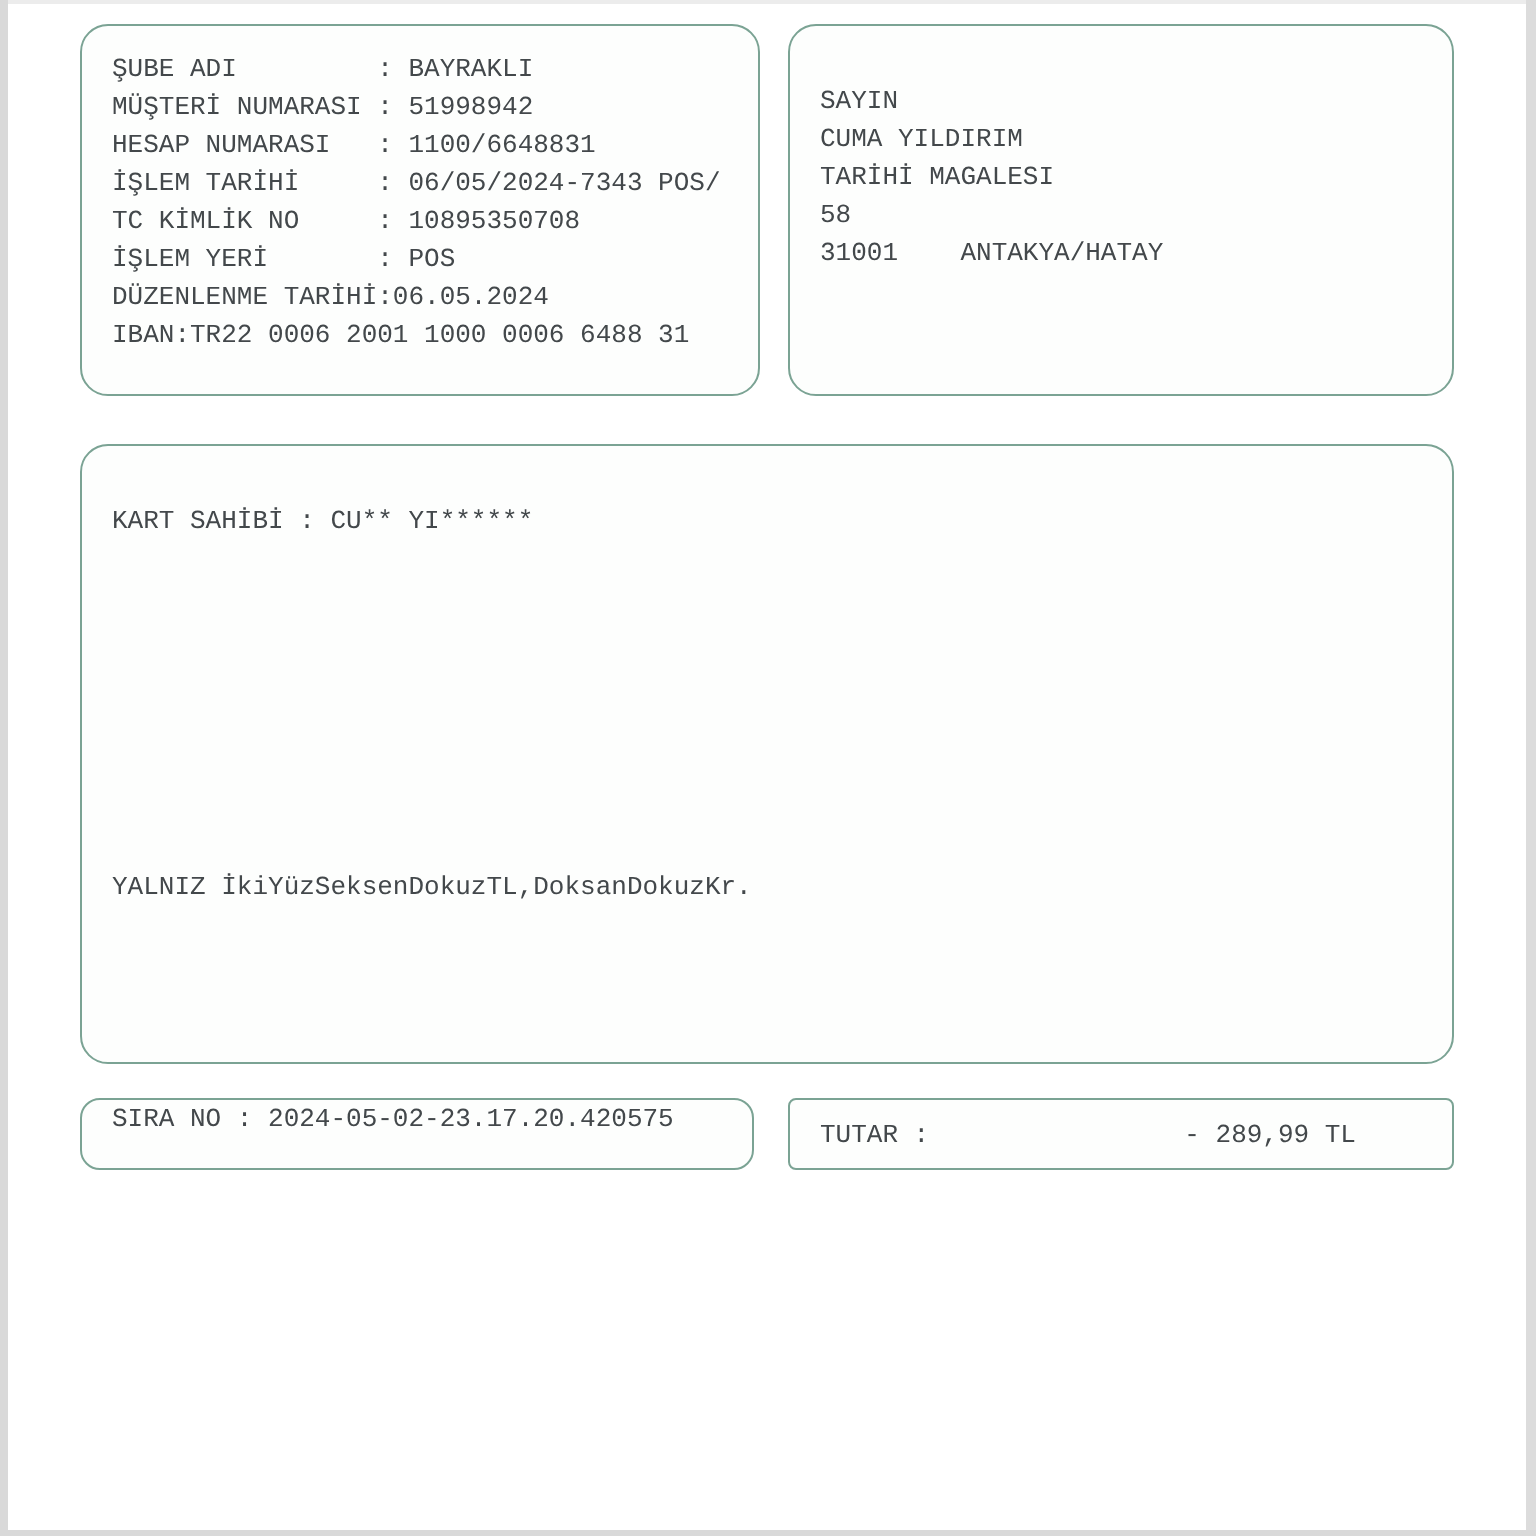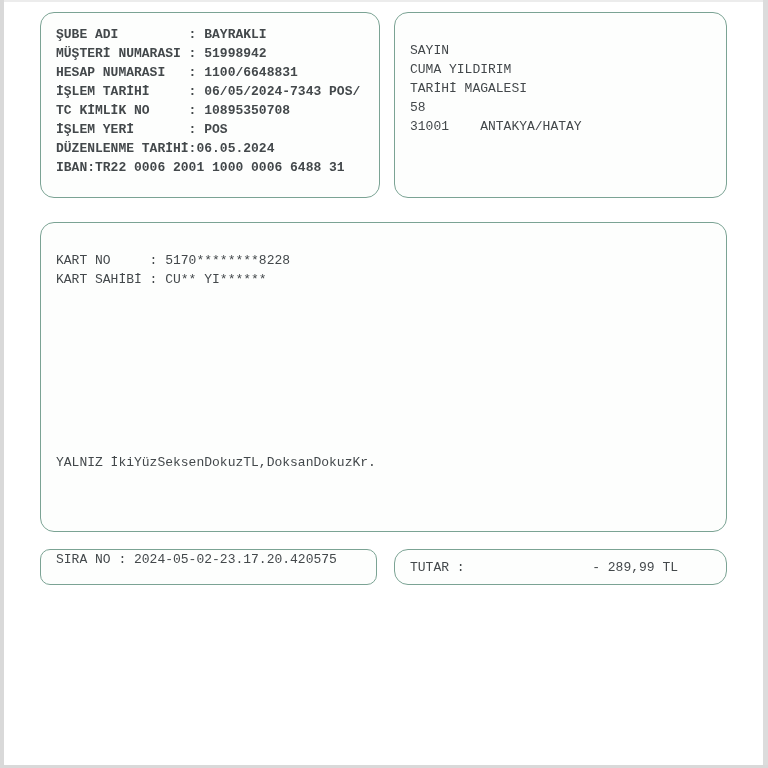--- a/index.html
+++ b/index.html
@@ -20,26 +20,26 @@
   .edge-right { position: absolute; right: 0; top: 0; width: 5px; height: 768px; background: #dcdcdc; }
   .edge-bottom{ position: absolute; left: 0; bottom: 0; width: 768px; height: 3px; background: #d9d9d9; }
   .edge-top   { position: absolute; left: 0; top: 0; width: 768px; height: 2px; background: #ececec; }
 
   .box {
     position: absolute;
     border: 1.5px solid #7ba394;
     border-radius: 14px;
     background: #fdfefd;
   }
-  .box-branch    { left: 40px;  top: 12px;  width: 340px; height: 186px; padding: 12px 10px 0 15px; font-weight: bold; }
+  .box-branch    { left: 40px;  top: 12px;  width: 340px; height: 186px; padding: 12px 10px 0 15px; }
   .box-recipient { left: 394px; top: 12px;  width: 333px; height: 186px; padding: 28px 10px 0 15px; }
   .box-card      { left: 40px;  top: 222px; width: 687px; height: 310px; padding: 28px 10px 0 15px; }
   .box-sequence  { left: 40px;  top: 549px; width: 337px; height: 36px;  border-radius: 10px;
                    display: flex; align-items: flex-start; padding: 0 10px 0 15px; }
-  .box-amount    { left: 394px; top: 549px; width: 333px; height: 36px;  border-radius: 14px;
+  .box-amount    { left: 394px; top: 549px; width: 333px; height: 36px;  border-radius: 4px;
                    display: flex; align-items: center; justify-content: space-between;
                    padding: 0 48px 0 15px; }
 
   .mono-line {
     white-space: pre;
     font-size: 13px;
     line-height: 19px;
     letter-spacing: 0;
     color: #43484b;
   }
@@ -70,21 +70,20 @@
   <div class="box box-recipient">
     <div class="mono-line">SAYIN</div>
     <div class="mono-line">CUMA YILDIRIM</div>
     <div class="mono-line">TARİHİ MAGALESI</div>
     <div class="mono-line">58</div>
     <div class="mono-line"></div>
     <div class="mono-line">31001    ANTAKYA/HATAY</div>
   </div>
 
   <div class="box box-card">
-    <div class="mono-line">KART NO     : 5170********8228</div>
     <div class="mono-line">KART SAHİBİ : CU** YI******</div>
     <div class="mono-line amount-words">YALNIZ İkiYüzSeksenDokuzTL,DoksanDokuzKr.</div>
   </div>
 
   <div class="box box-sequence">
     <div class="mono-line">SIRA NO : 2024-05-02-23.17.20.420575</div>
   </div>
 
   <div class="box box-amount">
     <div class="mono-line">TUTAR :</div>

